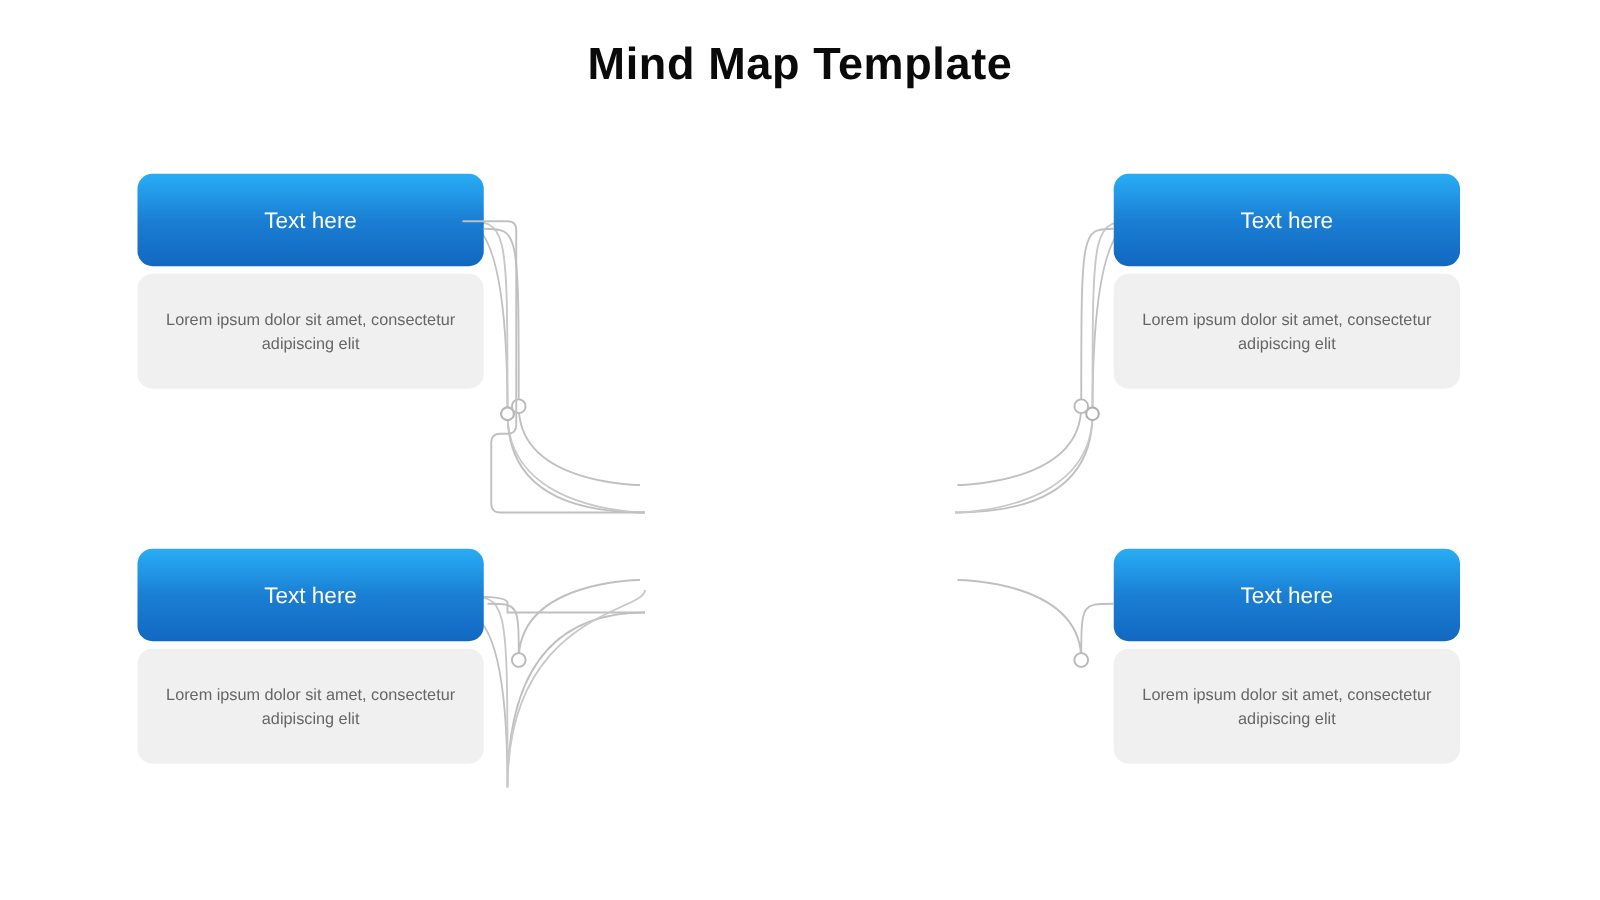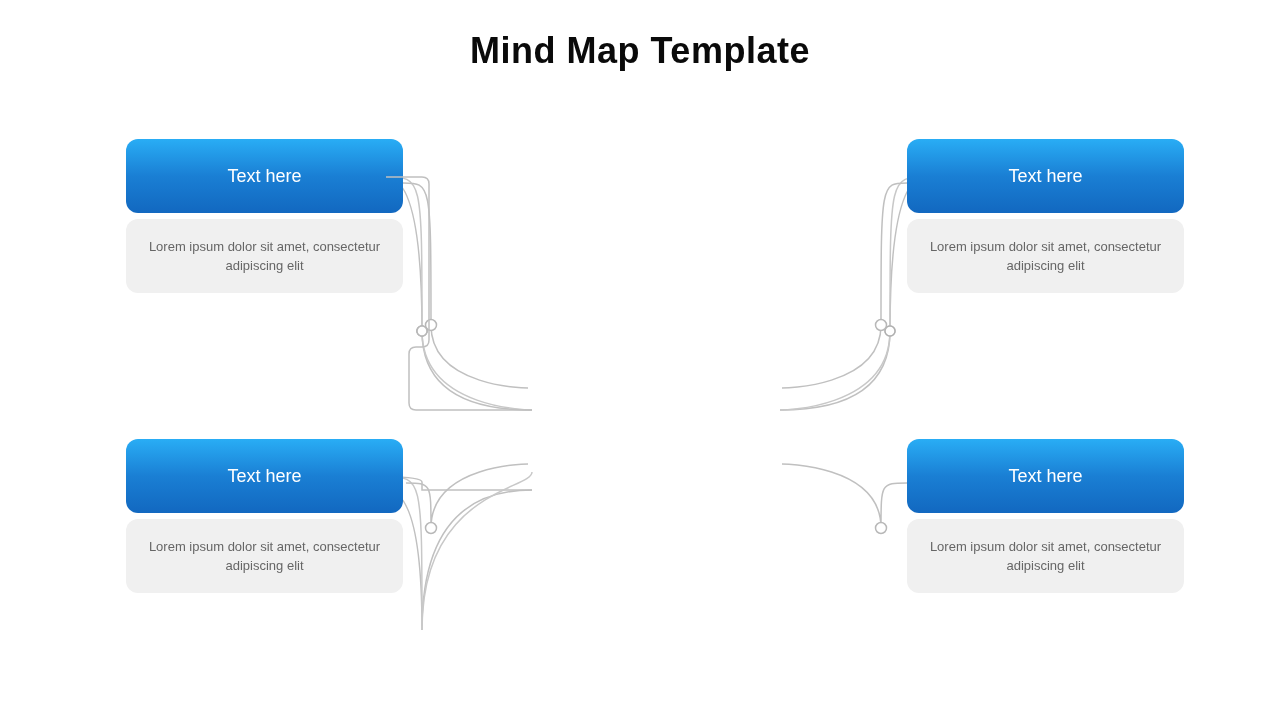--- a/index.html
+++ b/index.html
@@ -20,21 +20,20 @@
       padding-top: 30px;
       letter-spacing: 0.5px;
     }
 
     .mind-map-container {
       position: absolute;
       top: 100px;
       left: 0;
       right: 0;
       bottom: 0;
-      margin-left: 16px;
     }
 
     svg.connectors {
       position: absolute;
       top: 0;
       left: 0;
       width: 100%;
       height: 100%;
       pointer-events: none;
     }
@@ -63,21 +62,21 @@
     .gray-box {
       border-radius: 12px;
       background: #f0f0f0;
       color: #666;
       font-size: 13px;
       display: flex;
       align-items: center;
       justify-content: center;
       text-align: center;
       width: 260px;
-      height: 74px;
+      height: 92px;
       line-height: 1.5;
       padding: 8px 16px;
     }
 
     
     .node-tl {
       left: 110px;
       top: 40px;
     }
 

